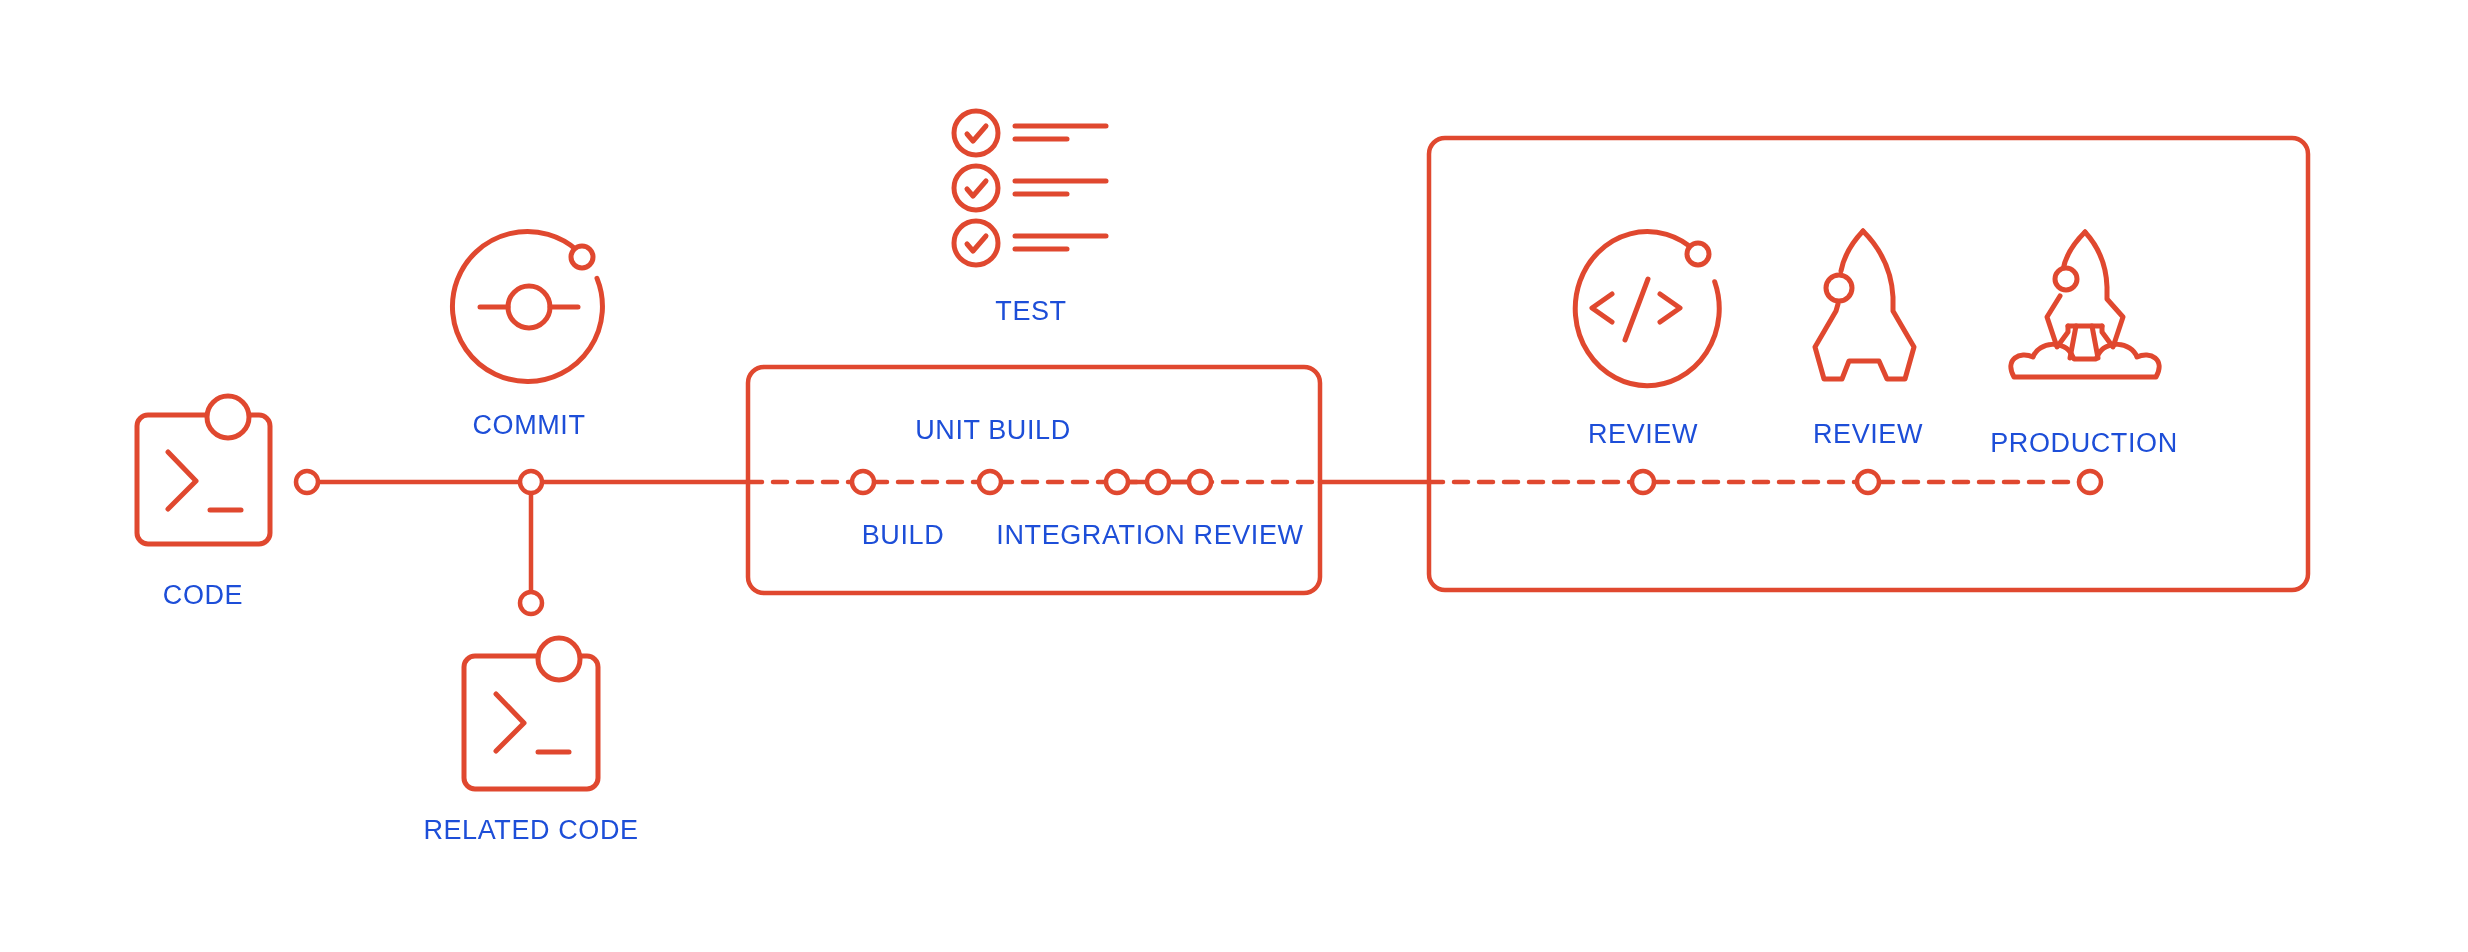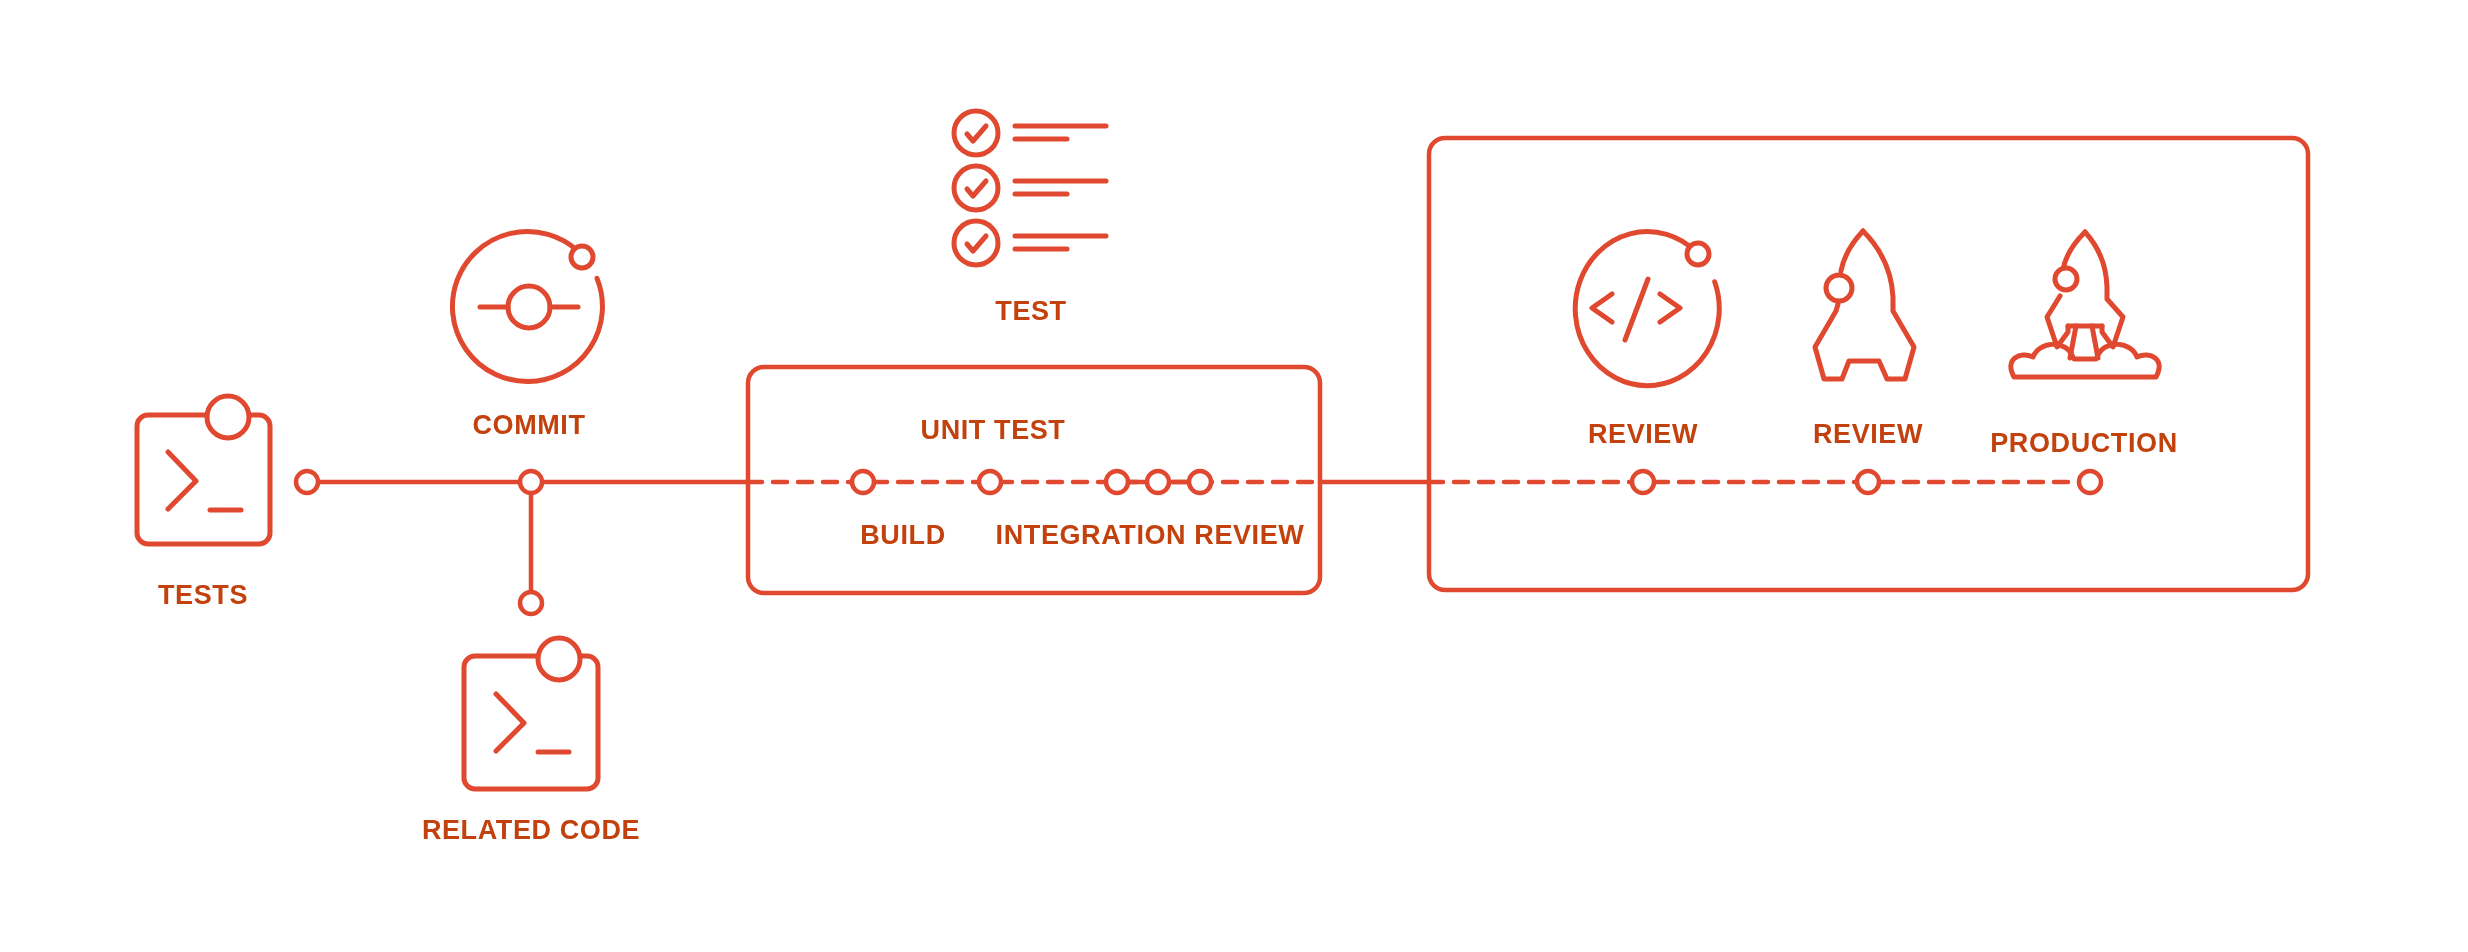--- a/index.html
+++ b/index.html
@@ -8,22 +8,22 @@
     width:2468px;
     height:952px;
     background:#ffffff;
     overflow:hidden;
     font-family:"Liberation Sans", sans-serif;
   }
   .art{position:absolute;left:0;top:0;}
   .lbl{
     position:absolute;
     transform:translateX(-50%);
-    color:#c2410c;
-    font-weight:700;
+    color:#1d4ed8;
+    font-weight:400;
     font-size:27px;
     line-height:1;
     letter-spacing:0.6px;
     white-space:nowrap;
     user-select:none;
   }
   .title{
     font-size:54px;
     letter-spacing:1px;
   }
@@ -162,26 +162,26 @@
                C 2039,341 2065,340 2072,355
                L 2074,359
                L 2096,359
                L 2098,355
                C 2105,340 2131,341 2137,357
                C 2150,351 2166,359 2156,377
                Z"></path>
     </g>
   </svg>
 
-  <div class="lbl" style="left:203px;  top:582px;">TESTS</div>
+  <div class="lbl" style="left:203px;  top:582px;">CODE</div>
   <div class="lbl" style="left:529px;  top:412px;">COMMIT</div>
   <div class="lbl" style="left:531px;  top:817px;">RELATED CODE</div>
   <div class="lbl" style="left:1031px; top:298px;">TEST</div>
 
-  <div class="lbl" style="left:993px;  top:417px;">UNIT TEST</div>
+  <div class="lbl" style="left:993px;  top:417px;">UNIT BUILD</div>
   <div class="lbl" style="left:863px;  top:522px;margin-left:40px;">BUILD</div>
   <div class="lbl" style="left:1150px; top:522px;">INTEGRATION REVIEW</div>
 
   <div class="lbl" style="left:1643px; top:421px;">REVIEW</div>
   <div class="lbl" style="left:1868px; top:421px;">REVIEW</div>
   <div class="lbl" style="left:2084px; top:410px;margin-top:20px;">PRODUCTION</div>
 
 
 </div>
 

